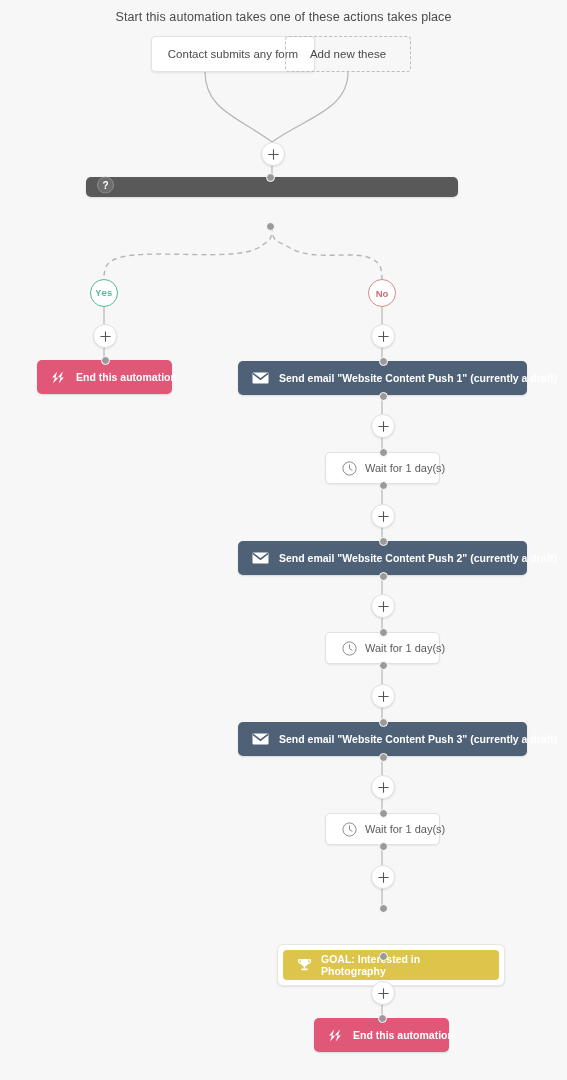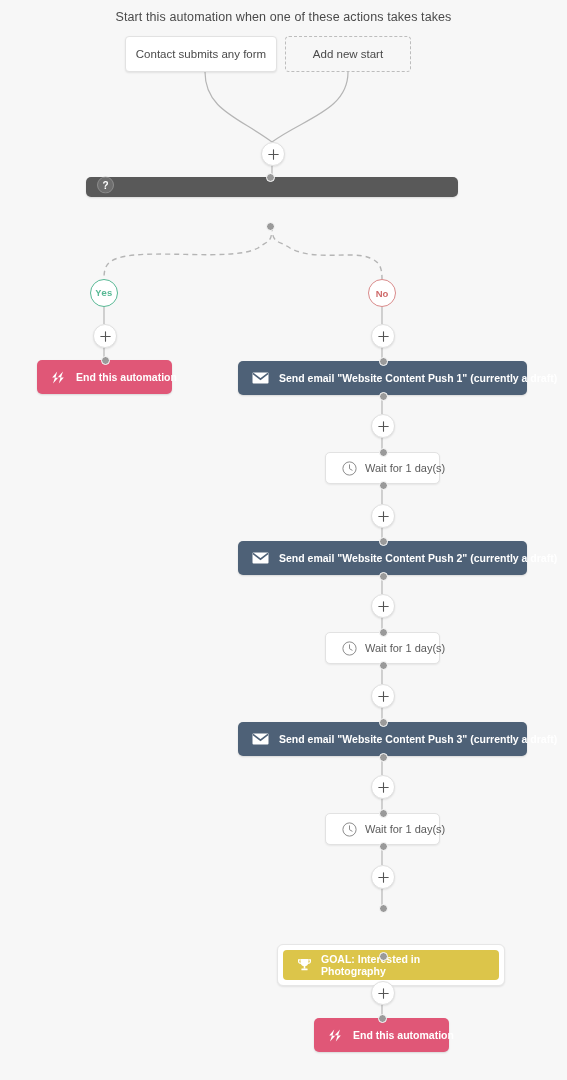--- a/index.html
+++ b/index.html
@@ -212,28 +212,28 @@
     <path d="M382,664 L382,684" fill="none" stroke="#b5b5b5" stroke-width="1.2"></path>
     <path d="M382,706 L382,722" fill="none" stroke="#b5b5b5" stroke-width="1.2"></path>
     <path d="M382,756 L382,775" fill="none" stroke="#b5b5b5" stroke-width="1.2"></path>
     <path d="M382,797 L382,813" fill="none" stroke="#b5b5b5" stroke-width="1.2"></path>
     <path d="M382,845 L382,865" fill="none" stroke="#b5b5b5" stroke-width="1.2"></path>
     <path d="M382,887 L382,908" fill="none" stroke="#b5b5b5" stroke-width="1.2"></path>
     <path d="M382,957 L382,981" fill="none" stroke="#b5b5b5" stroke-width="1.2"></path>
     <path d="M382,1003 L382,1018" fill="none" stroke="#b5b5b5" stroke-width="1.2"></path>
   </svg>
 
-  <div class="heading">Start this automation when one of these actions takes takes</div>
-
-  <div class="node" style="left:125px; top:36px; width:152px;">
+  <div class="heading">Start this automation takes one of these actions takes place</div>
+
+  <div class="node" style="left:151px; top:36px; width:164px;">
     <div class="start-box solid">Contact submits any form</div>
   </div>
 
   <div class="node" style="left:285px; top:36px; width:126px;">
-    <div class="start-box dashed">Add new start</div>
+    <div class="start-box dashed">Add new these</div>
   </div>
 
   <div class="node" style="left:261px; top:142px;">
     <div class="plus">
       <span>
         <svg width="11" height="11" viewBox="0 0 11 11">
           <path d="M5.5 0.8 V10.2 M0.8 5.5 H10.2" stroke="#555" stroke-width="1.1" stroke-linecap="round"></path>
         </svg>
       </span>
     </div>

